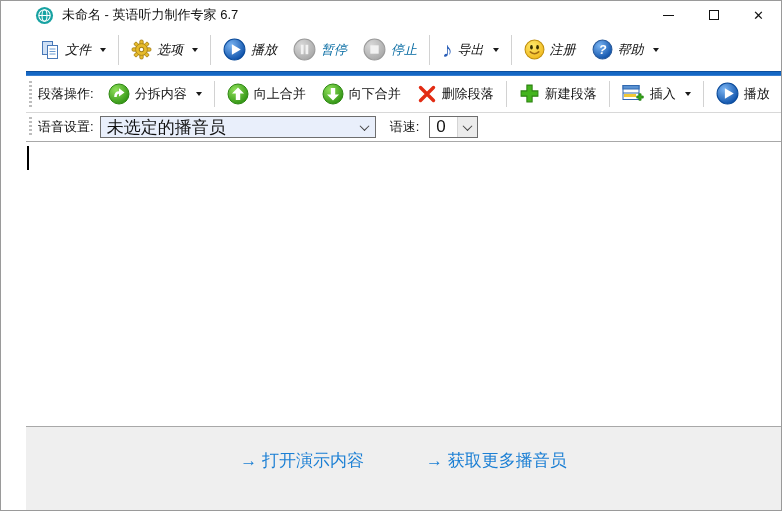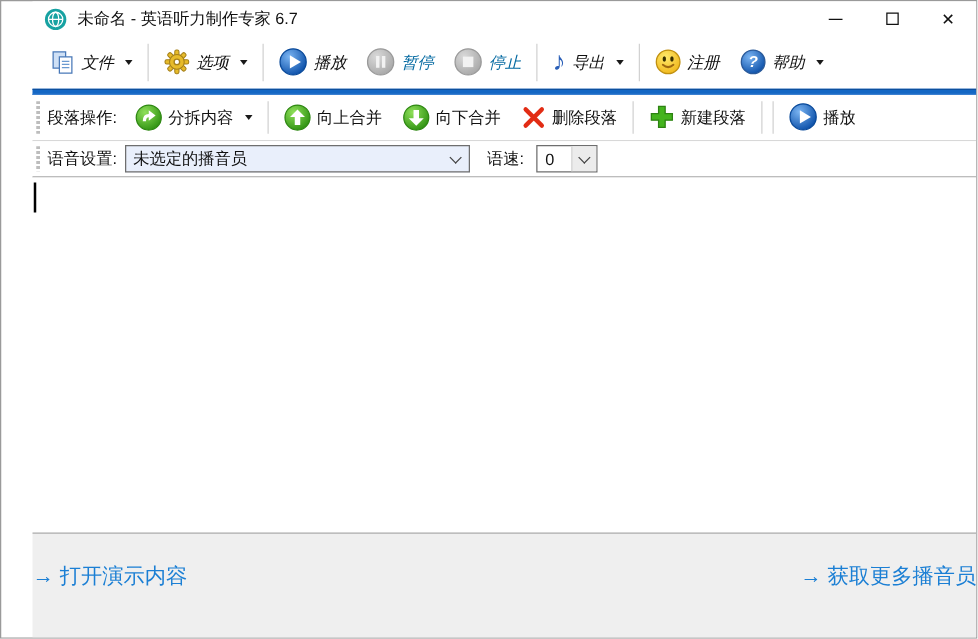--- a/index.html
+++ b/index.html
@@ -28,33 +28,33 @@
   .tbtn { display:flex; align-items:center; gap:5px; padding:0 7px; height:86%; font-size:13px; color:#111; white-space:nowrap; cursor:pointer; border:1px solid transparent; border-radius:2px; }
   .tbtn.disabled { color:#0369a1; cursor:default; }
   .vsep { width:1px; align-self:center; background:#d2d2d2; margin:0 4px; }
   .tb1 .vsep { height:30px; }
   .tb2 .vsep { height:26px; }
   .dd { width:0; height:0; border-left:3.5px solid transparent; border-right:3.5px solid transparent; border-top:4.5px solid #1a1a1a; margin-left:4px; }
   .note-glyph { font-size:21px; line-height:20px; color:#2a5fb8; font-weight:bold; }
 
   
   .combo { display:flex; align-items:center; border:1px solid #6e6e6e; background:#e9effb; height:22px; cursor:pointer; }
-  .combo-val { font-size:13px; color:#111; padding:0 6px; flex:1; overflow:hidden; white-space:nowrap; }
+  .combo-val { font-size:17px; color:#111; padding:0 6px; flex:1; overflow:hidden; white-space:nowrap; }
   .combo-arrow { width:20px; height:100%; display:flex; align-items:center; justify-content:center; }
   .chev { width:7px; height:7px; border-right:1.5px solid #404040; border-bottom:1.5px solid #404040; transform:rotate(45deg) translate(-1px,-1px); }
   .combo.announcer { width:276px; margin-right:14px; }
   .combo.speed { width:49px; background:#fff; margin:0 10px 0 4px; }
   .combo.speed .combo-arrow { background:#ececec; border-left:1px solid #d4d4d4; }
 
   
   .content { flex:1 1 auto; background:#fff; position:relative; border-bottom:1px solid #a8a8a8; cursor:text; }
   .caret { position:absolute; left:1px; top:4px; width:2px; height:24px; background:#000; }
 
   
-  .footer { flex:0 0 83px; background:#efefef; display:flex; justify-content:space-between; align-items:flex-start; padding-top:22px; gap:62px; }
+  .footer { flex:0 0 83px; background:#efefef; display:flex; justify-content:center; align-items:flex-start; padding-top:22px; gap:62px; }
   .footer a { font-size:17px; color:#1b7fd4; text-decoration:none; cursor:pointer; }
 
   svg { display:block; }
 </style>
 </head>
 <body>
 
 <svg width="0" height="0" style="position:absolute">
   <defs>
     <radialGradient id="gblue" cx="35%" cy="30%" r="75%">
@@ -240,20 +240,33 @@
     <div class="vsep"></div>
     <div class="tbtn">
       <span>
         <svg width="21" height="21" viewBox="0 0 20 20">
           <path d="M7.5,2 h5 v5.5 H18 v5 h-5.5 V18 h-5 v-5.5 H2 v-5 h5.5 z" fill="#44b41e" stroke="#2d8212"></path>
         </svg>
       </span>
       <span>新建段落</span>
     </div>
     <div class="vsep"></div>
+    <div class="tbtn">
+      <span>
+        <svg width="23" height="21" viewBox="0 0 23 21">
+          <rect x="1" y="2.5" width="16" height="14" fill="#fff" stroke="#3068b0"></rect>
+          <rect x="1" y="2.5" width="16" height="3.5" fill="#5a92d2" stroke="#3068b0"></rect>
+          <line x1="1" y1="10" x2="17" y2="10" stroke="#3068b0"></line>
+          <rect x="2" y="11" width="12" height="3" fill="#f0c838"></rect>
+          <path d="M16,10.5 h3 v3 h3 v3 h-3 v3 h-3 v-3 h-3 v-3 h3 z" fill="#38a818" stroke="#1f7a12" transform="scale(0.72) translate(7.5,4.5)"></path>
+        </svg>
+      </span>
+      <span>插入</span>
+      <span class="dd"></span>
+    </div>
     <div class="vsep"></div>
     <div class="tbtn">
       <span>
         <svg width="23" height="23" viewBox="0 0 22 22">
           <circle cx="11" cy="11" r="10" fill="url(#gblue)" stroke="#0a4a9a"></circle>
           <polygon points="8.5,6 17,11 8.5,16" fill="#fff"></polygon>
         </svg>
       </span>
       <span>播放</span>
     </div>

